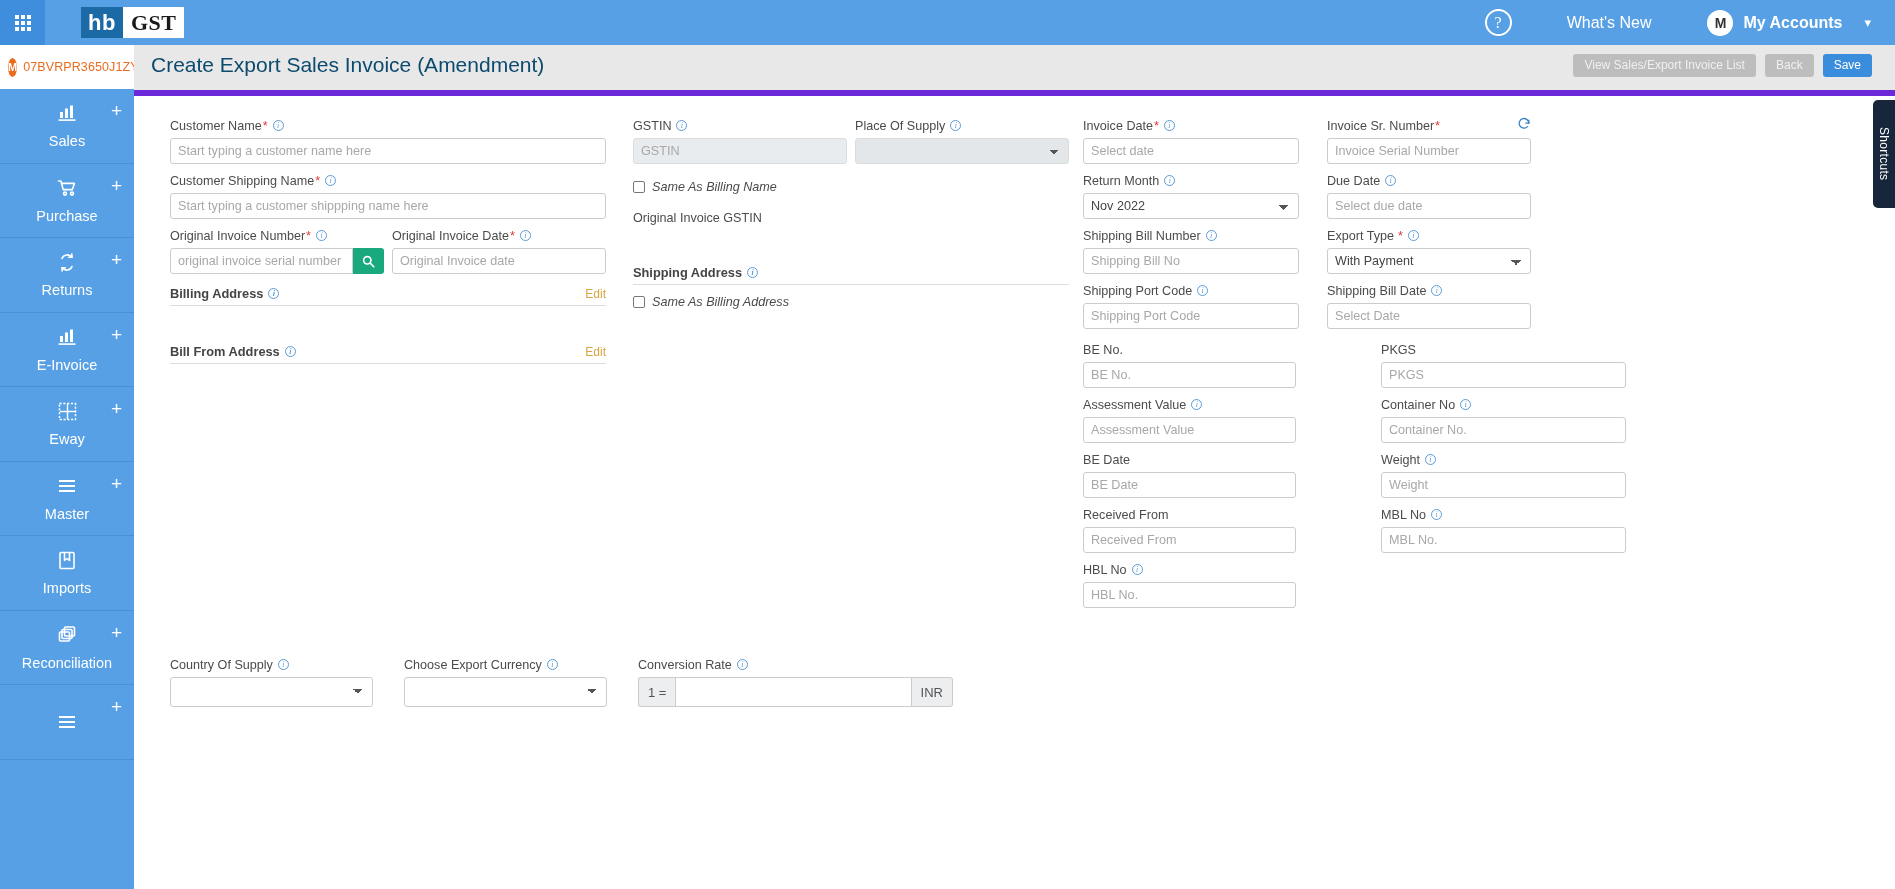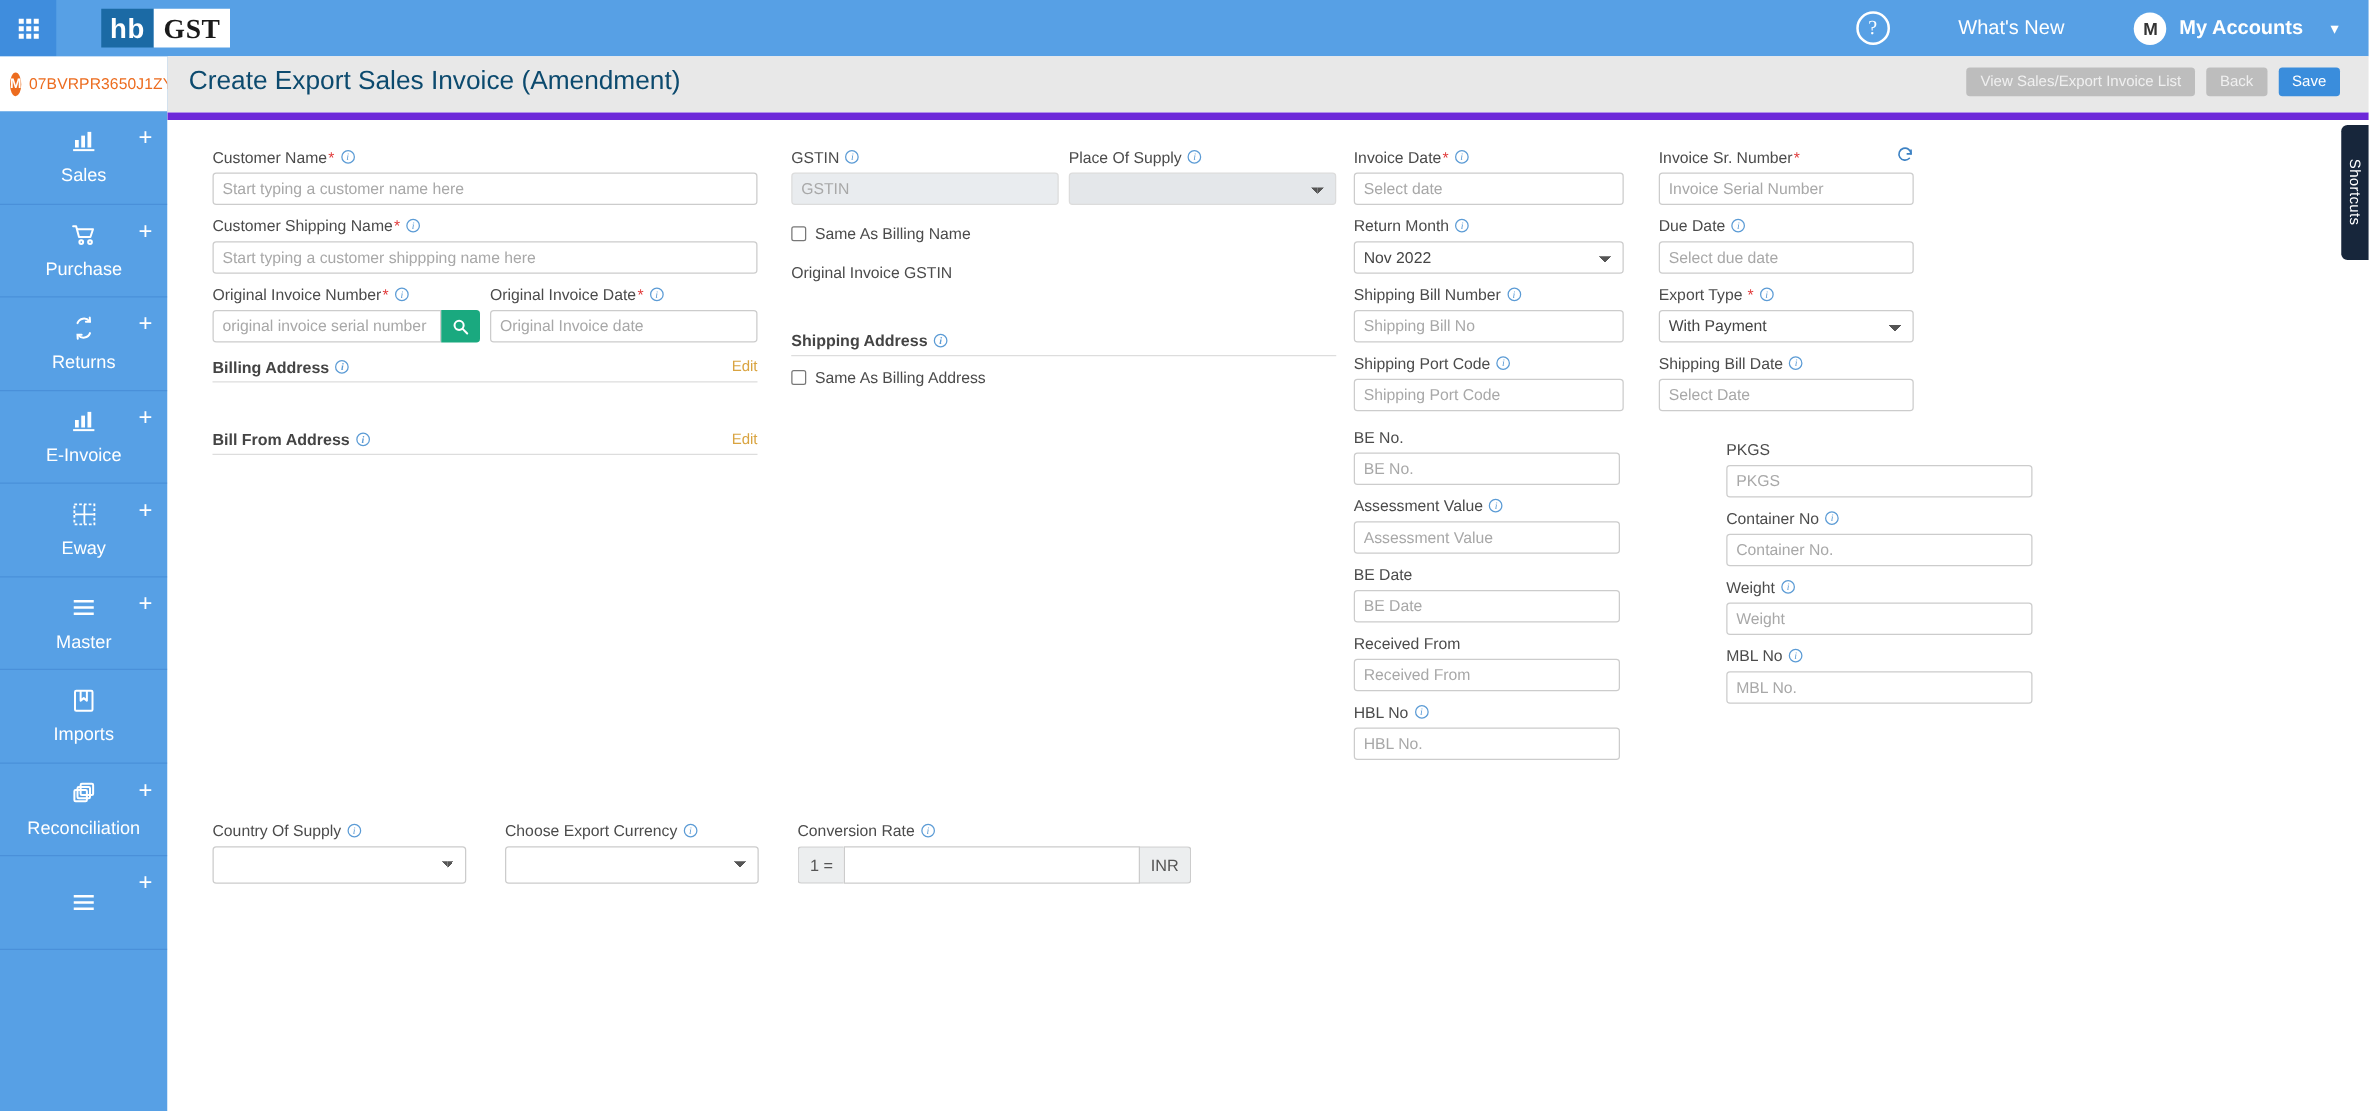--- a/index.html
+++ b/index.html
@@ -104,29 +104,29 @@
 
   .row2 { display: flex; gap: 8px; }
   .row2 > div { flex: 1; }
 
   .searchbox { display: flex; }
   .searchbox .inp { border-top-right-radius: 0; border-bottom-right-radius: 0; }
   .search-btn { width: 31px; height: 26px; background: #1aa97f; border: none;
     border-radius: 0 3px 3px 0; color: #fff; display: flex; align-items: center;
     justify-content: center; cursor: pointer; flex: 0 0 auto; }
 
-  .addr-head { display: flex; align-items: flex-start; margin-top: 15px; }
+  .addr-head { display: flex; align-items: flex-end; margin-top: 15px; }
   .addr-head .field-label { font-weight: bold; font-size: 12.8px; color: #444; }
   .addr-edit { margin-left: auto; color: #d9a441; font-size: 12px; cursor: pointer; }
   .addr-rule { border-bottom: 1px solid #ddd; margin-top: 4px; }
 
   .chk-row { display: flex; align-items: center; margin-top: 14px; cursor: pointer; }
   .chk { width: 12px; height: 12px; border: 1px solid #777; border-radius: 2px;
     background: #fff; flex: 0 0 auto; }
-  .chk-label { font-size: 12.6px; color: #4b4b4b; margin-left: 7px; }
+  .chk-label { font-size: 12.6px; color: #4b4b4b; margin-left: 7px; font-style: italic; }
 
   .plain-text { font-size: 12.6px; color: #4b4b4b; }
 
   #refresh-icon { position: absolute; right: 0; top: 0; color: #3d82c4; cursor: pointer;
     font-size: 14px; line-height: 1; }
 
   
   #bottom-row { position: absolute; left: 36px; top: 560px; display: flex; gap: 31px; align-items: flex-start; }
   #bottom-row .bcell .field-label { margin-bottom: 4px; height: 17px; }
   #cos-sel { width: 203px; height: 30px; }
@@ -521,21 +521,21 @@
     </div>
     <div class="fgroup" style="margin-top:8px">
       <div class="field-label">
         <span>HBL No</span>
         <span class="info-i">i</span>
       </div>
       <input class="inp" placeholder="HBL No." style="">
     </div>
   </div>
 
-  <div style="position:absolute;left:1247px;top:255px;width:245px">
+  <div style="position:absolute;left:1247px;top:245px;width:245px">
     <div class="fgroup">
       <div class="field-label">
           <span>PKGS</span>
         </div>
       <input class="inp" placeholder="PKGS" style="">
     </div>
     <div class="fgroup" style="margin-top:8px">
       <div class="field-label">
         <span>Container No</span>
         <span class="info-i">i</span>

